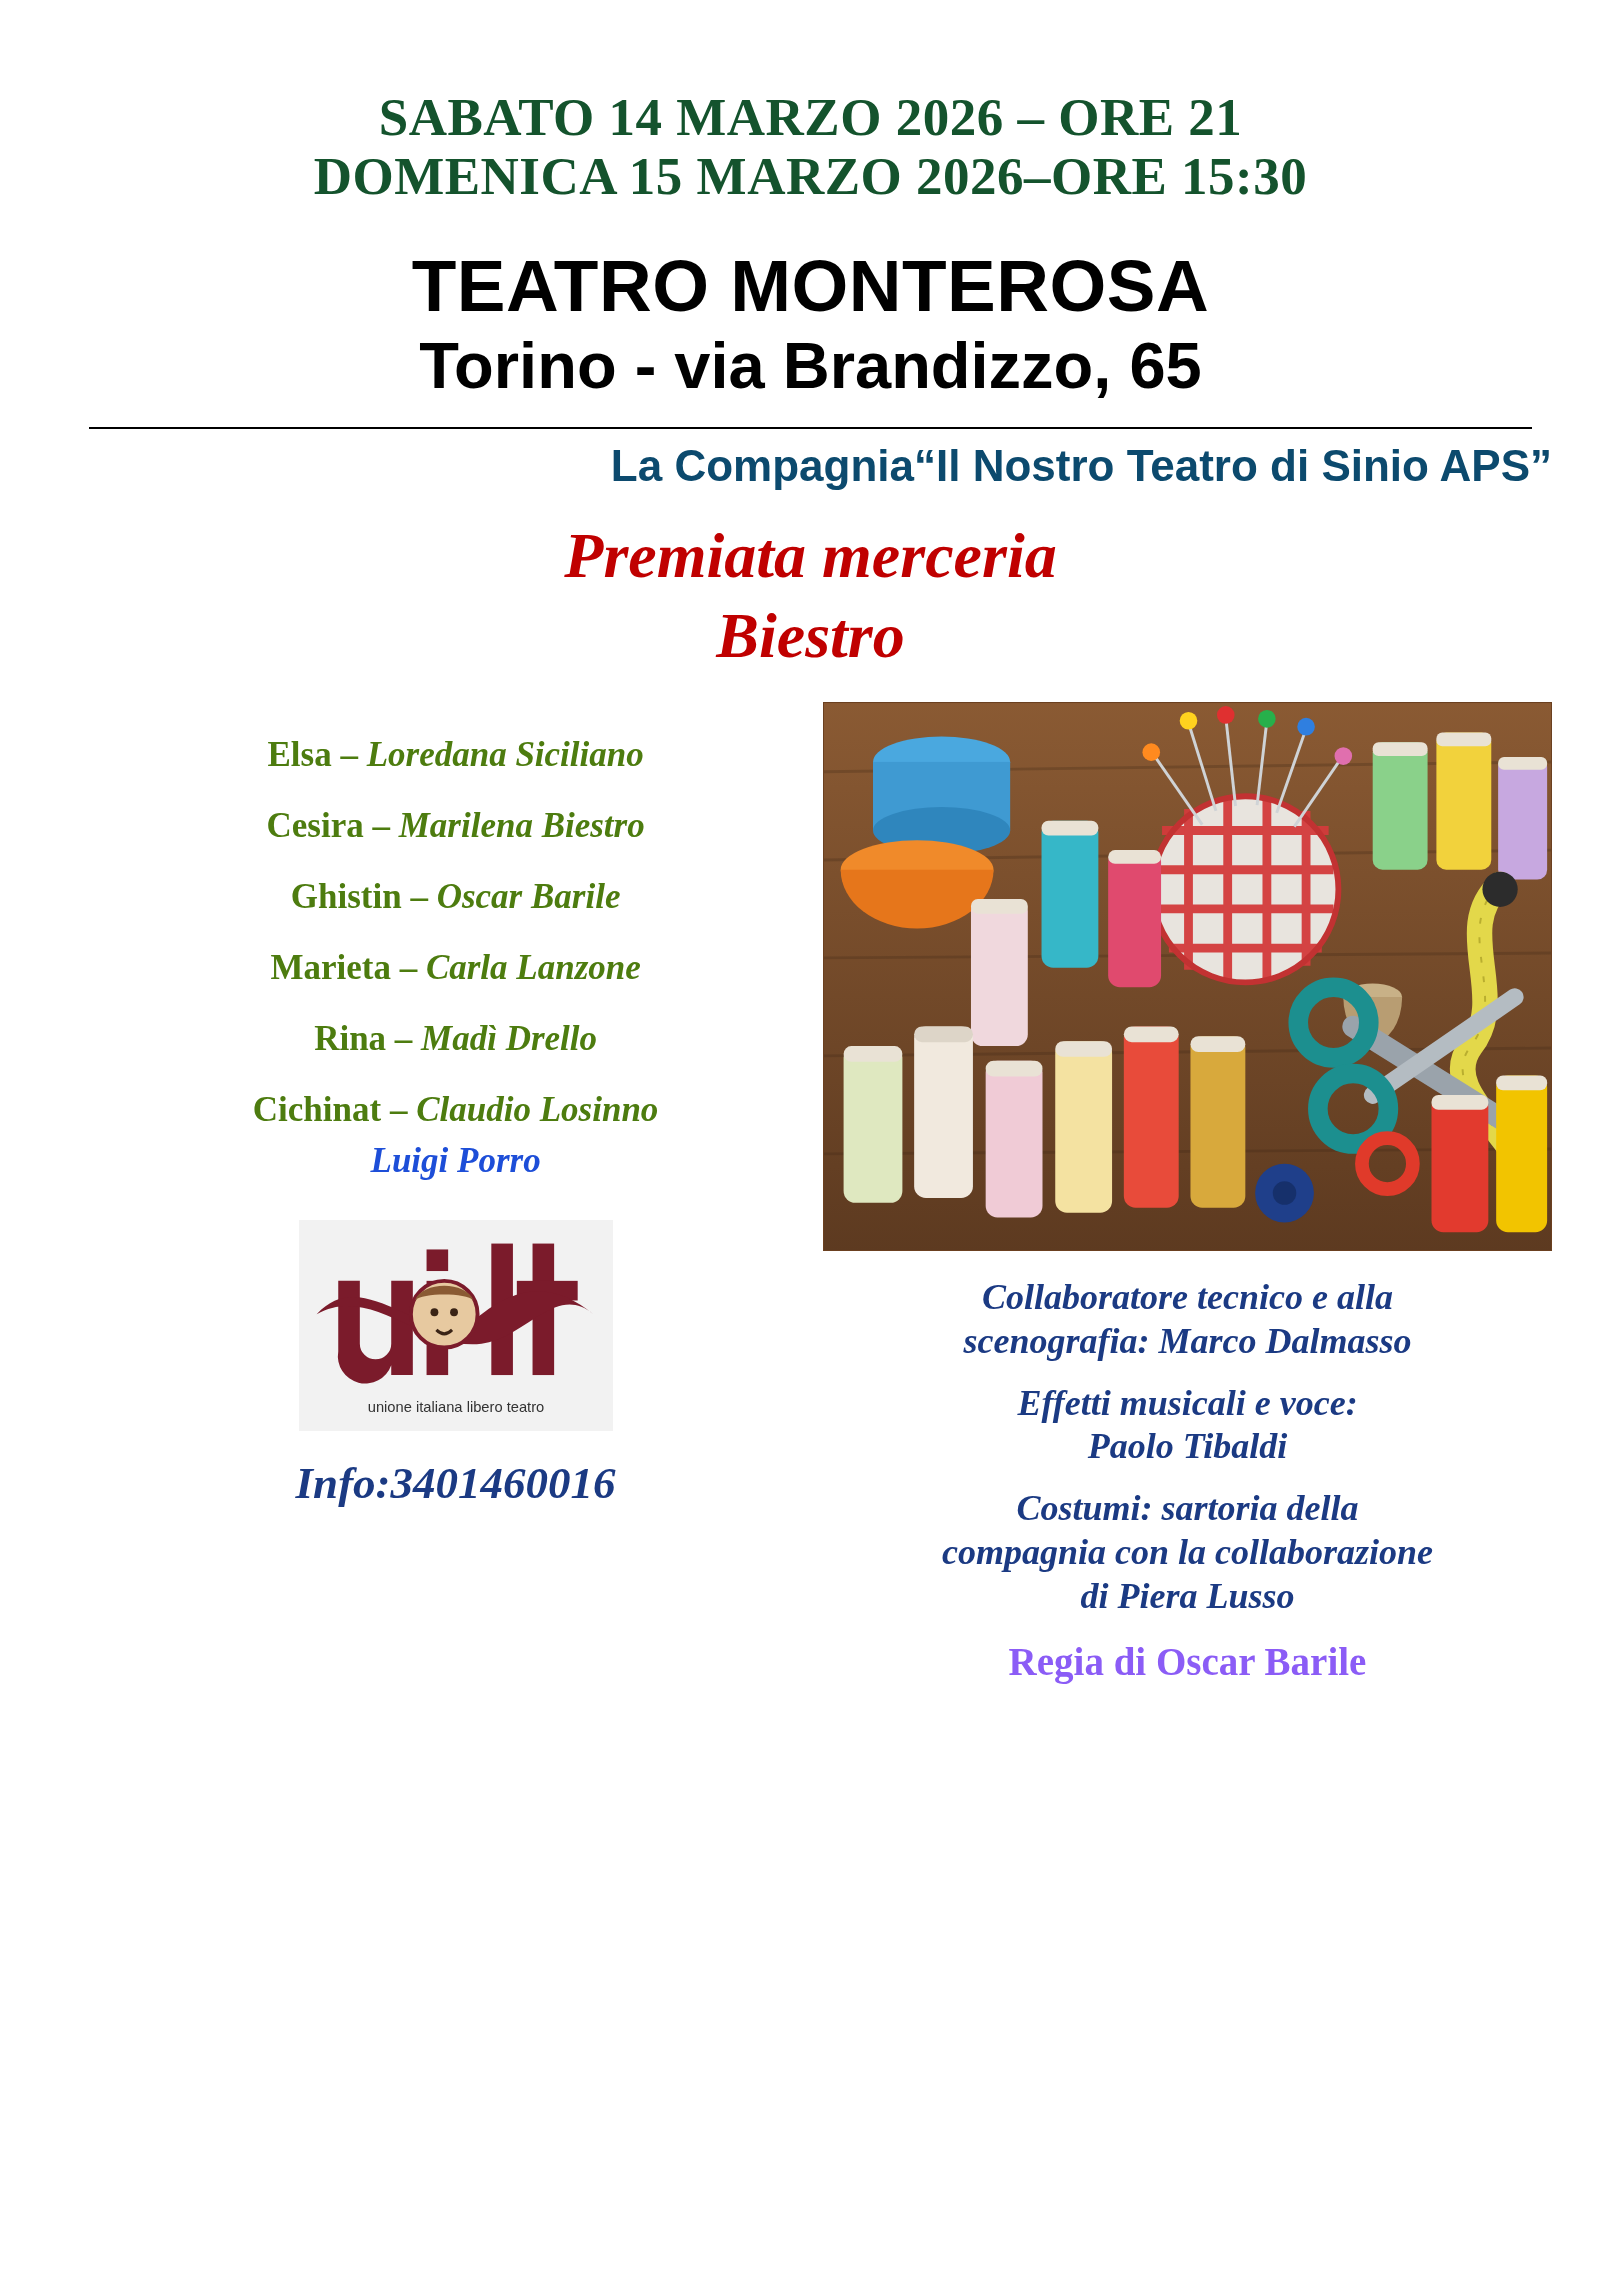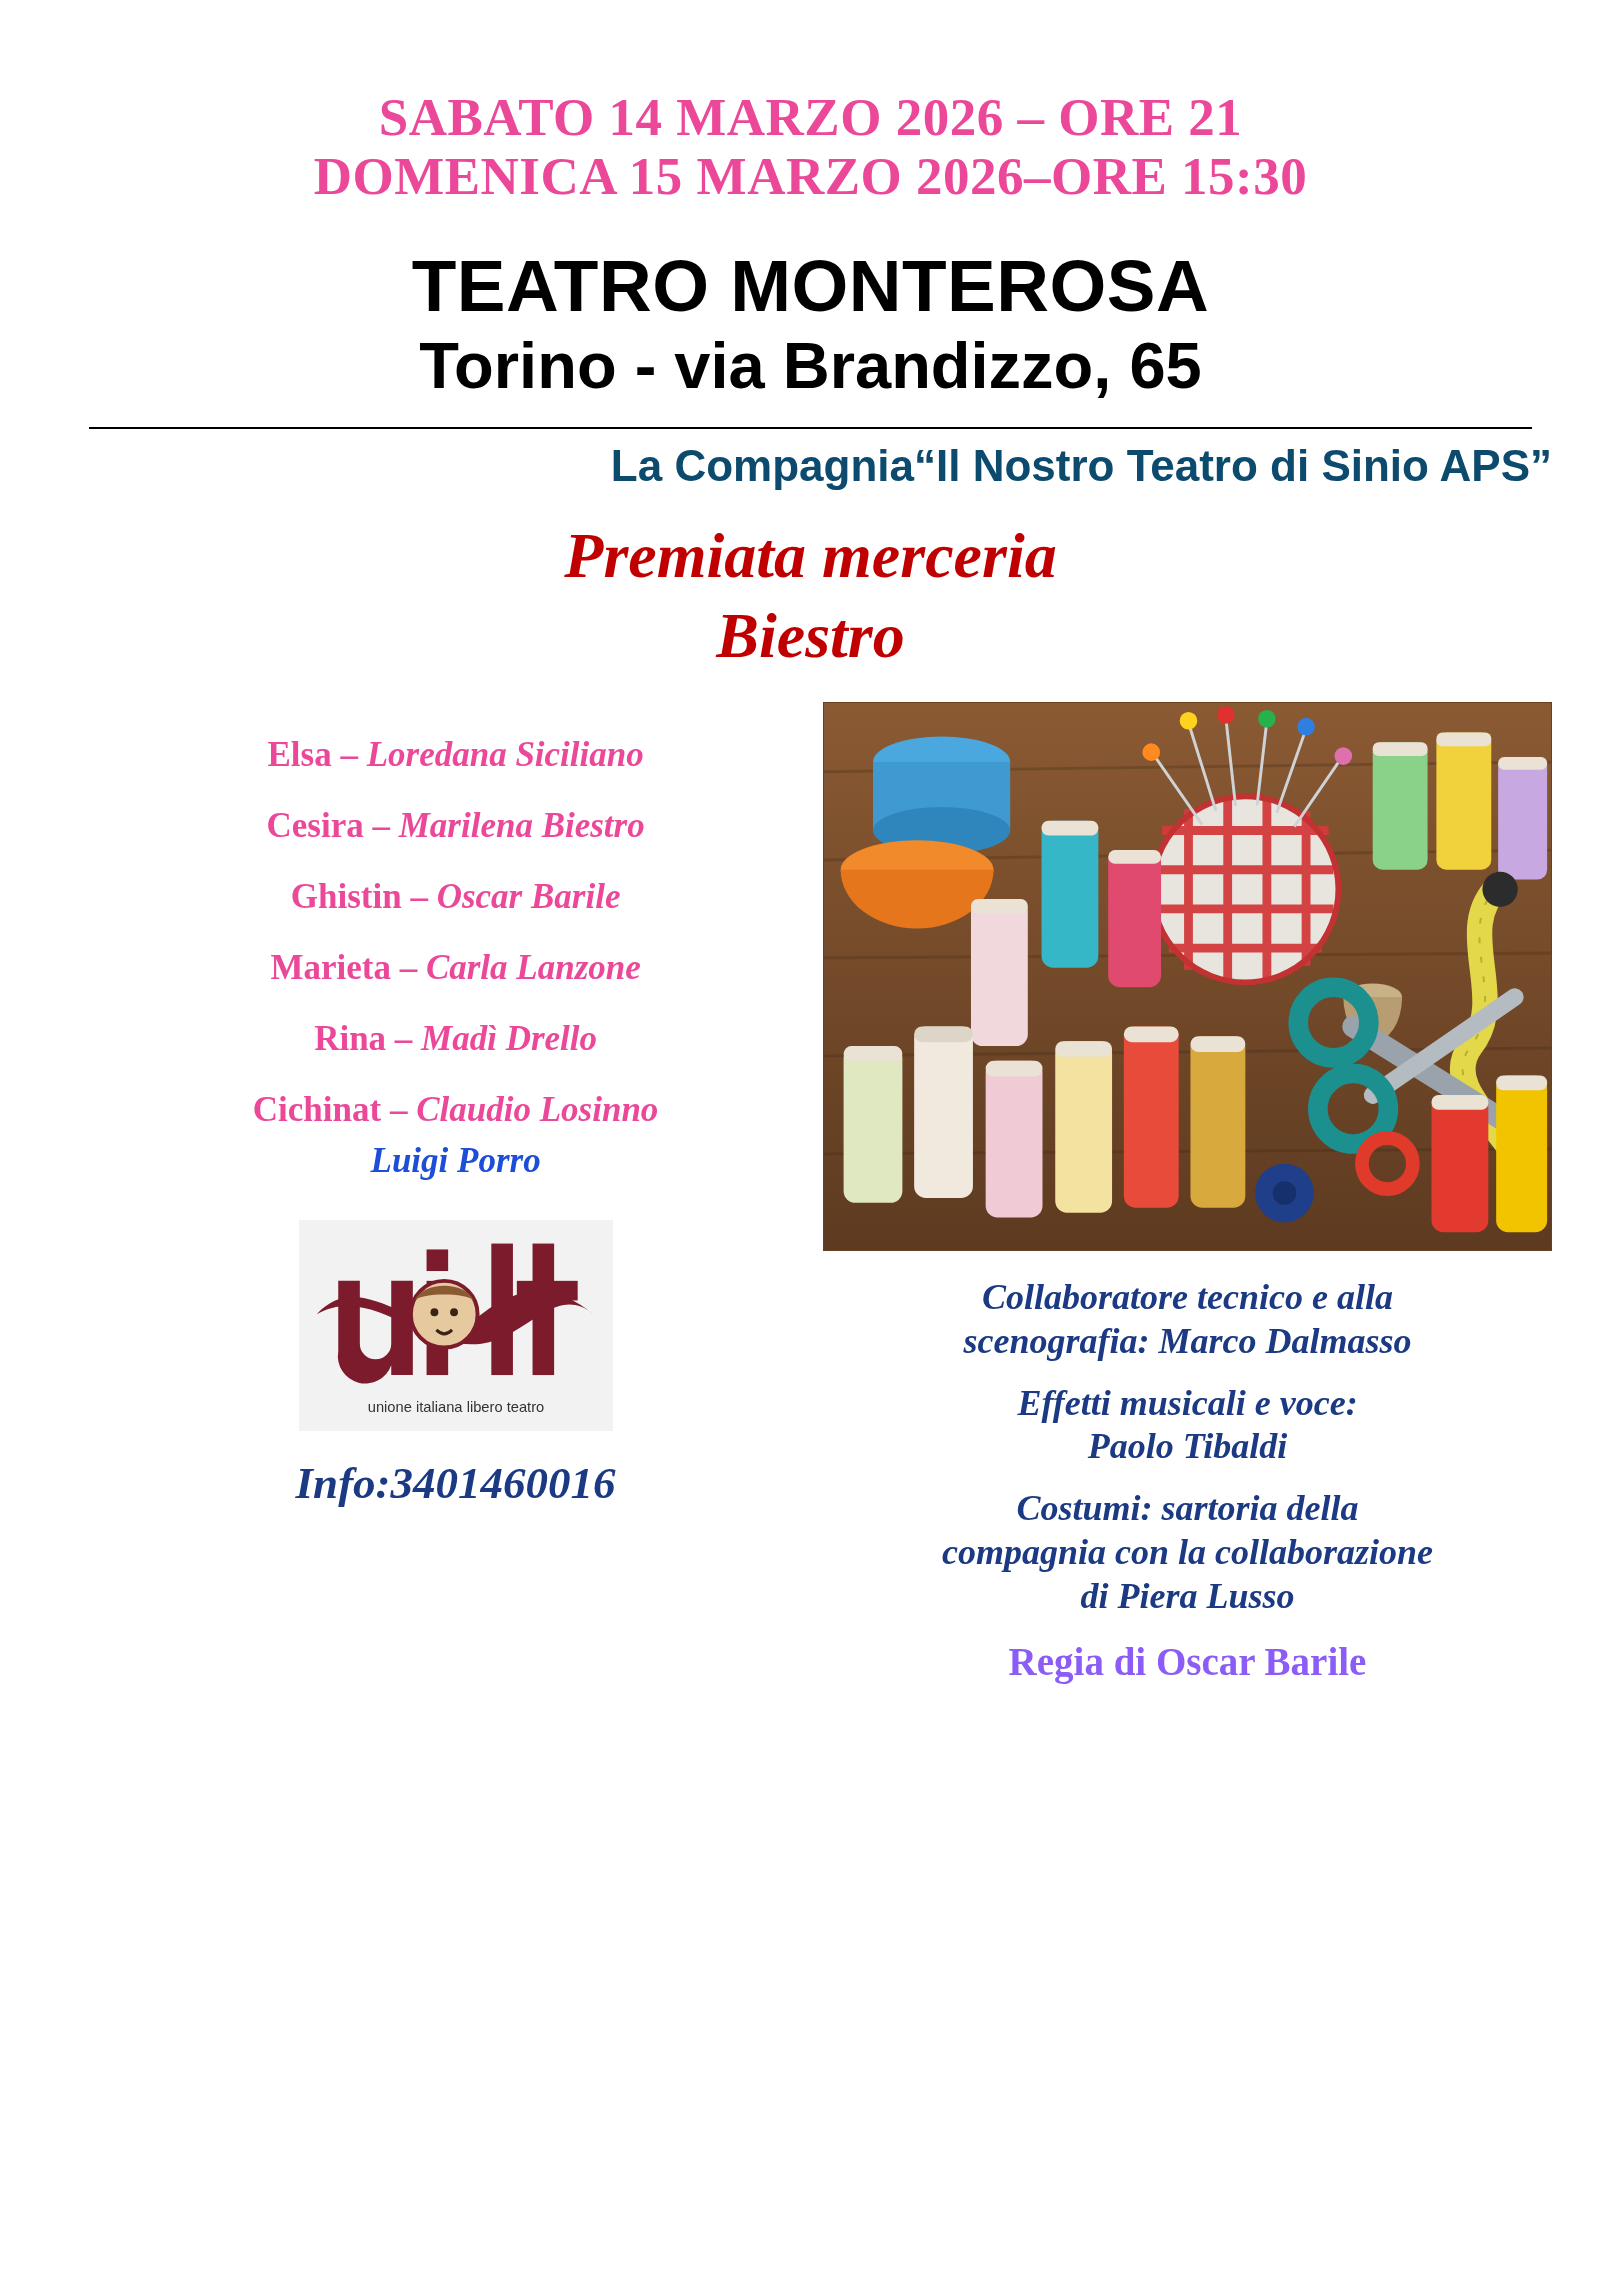--- a/index.html
+++ b/index.html
@@ -21,21 +21,21 @@
     height: 2293px;
     box-sizing: border-box;
     padding: 88px 69px 39px 69px;
   }
 
   
   .dates {
     text-align: center;
     font-family: "Liberation Serif", serif;
     font-weight: bold;
-    color: #ec4899;
+    color: #14532d;
     letter-spacing: 0.5px;
   }
   .date-line {
     font-size: 53px;
     line-height: 1.12;
     white-space: nowrap;
   }
 
   
   .venue {
@@ -116,21 +116,21 @@
     padding-left: 9.8px;
   }
 
   
   .cast {
     margin-top: 35px;
     text-align: center;
   }
   .cast-row {
     font-size: 35px;
-    color: #ec4899;
+    color: #4d7c0f;
     line-height: 1.0;
     margin-bottom: 36px;
     font-family: "Liberation Serif", serif;
   }
   .cast-role {
     font-weight: bold;
   }
   .cast-dash { font-weight: bold; }
   .cast-actor {
     font-style: italic;

